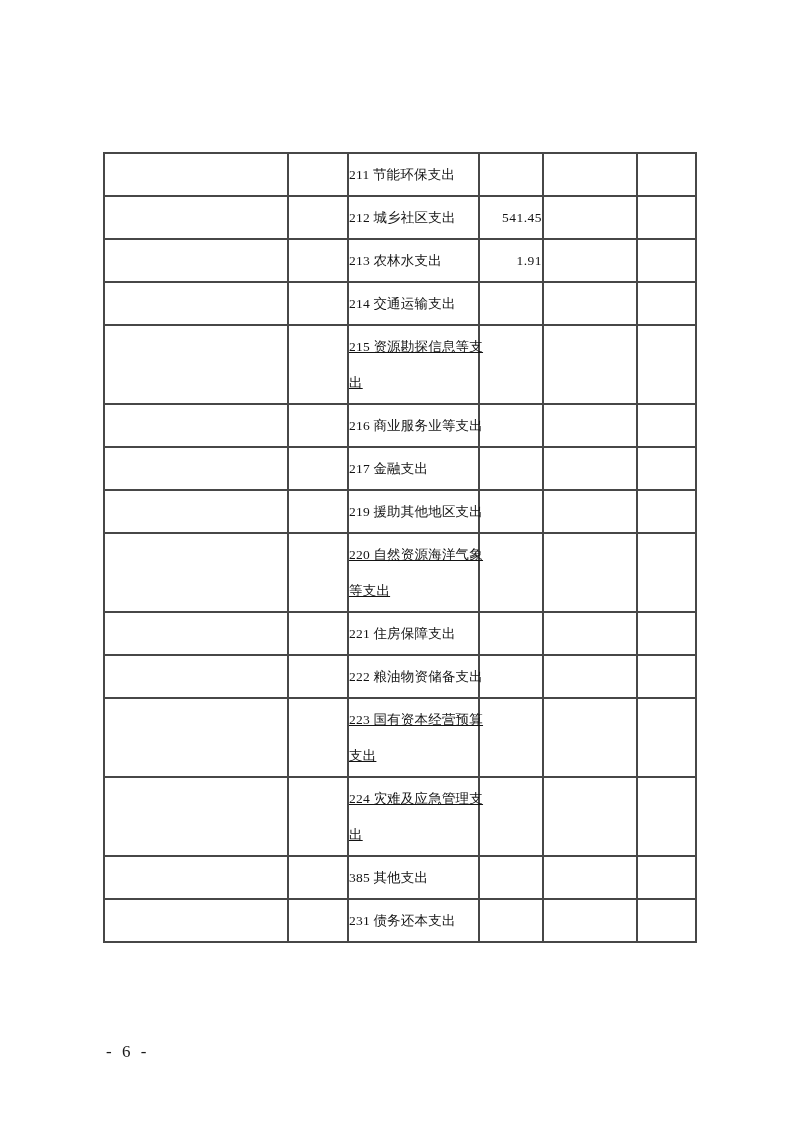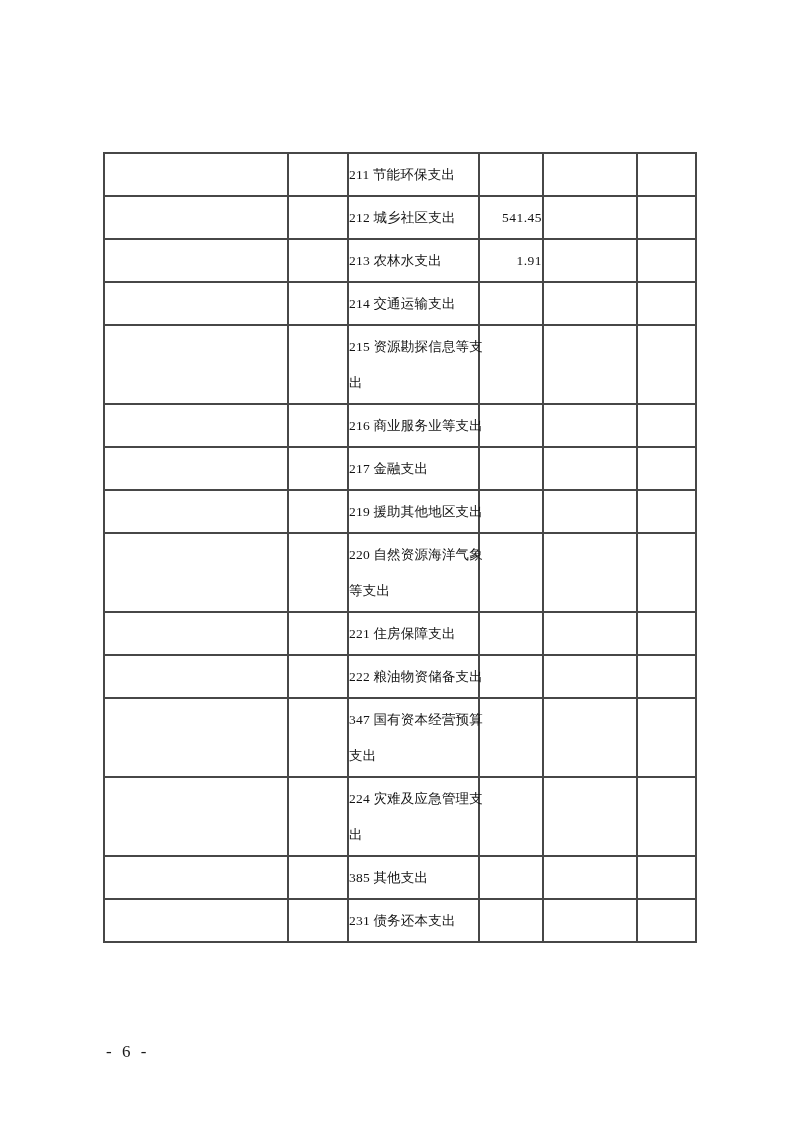--- a/index.html
+++ b/index.html
@@ -32,20 +32,21 @@
   table.budget-table td {
     border: 2px solid #474747;
     padding: 0;
     height: 41px;
     vertical-align: middle;
     font-size: 13.5px;
     background: #ffffff;
   }
   table.budget-table tr.tall td {
     height: 77px;
+    text-decoration: underline;
   }
   td.label-cell {
     padding-left: 3px;
     padding-right: 1px;
   }
   td.label-cell .label-text {
     white-space: pre;        
     line-height: 36px;
     letter-spacing: 0.2px;
   }
@@ -165,21 +166,21 @@
           <td></td>
           <td></td>
           <td class="label-cell"><span class="label-text">222 粮油物资储备支出</span></td>
           <td class="amount-cell"></td>
           <td></td>
           <td></td>
         </tr>
         <tr class="tall">
           <td></td>
           <td></td>
-          <td class="label-cell"><span class="label-text">347 国有资本经营预算
+          <td class="label-cell"><span class="label-text">223 国有资本经营预算
 支出</span></td>
           <td class="amount-cell"></td>
           <td></td>
           <td></td>
         </tr>
         <tr class="tall">
           <td></td>
           <td></td>
           <td class="label-cell"><span class="label-text">224 灾难及应急管理支
 出</span></td>

